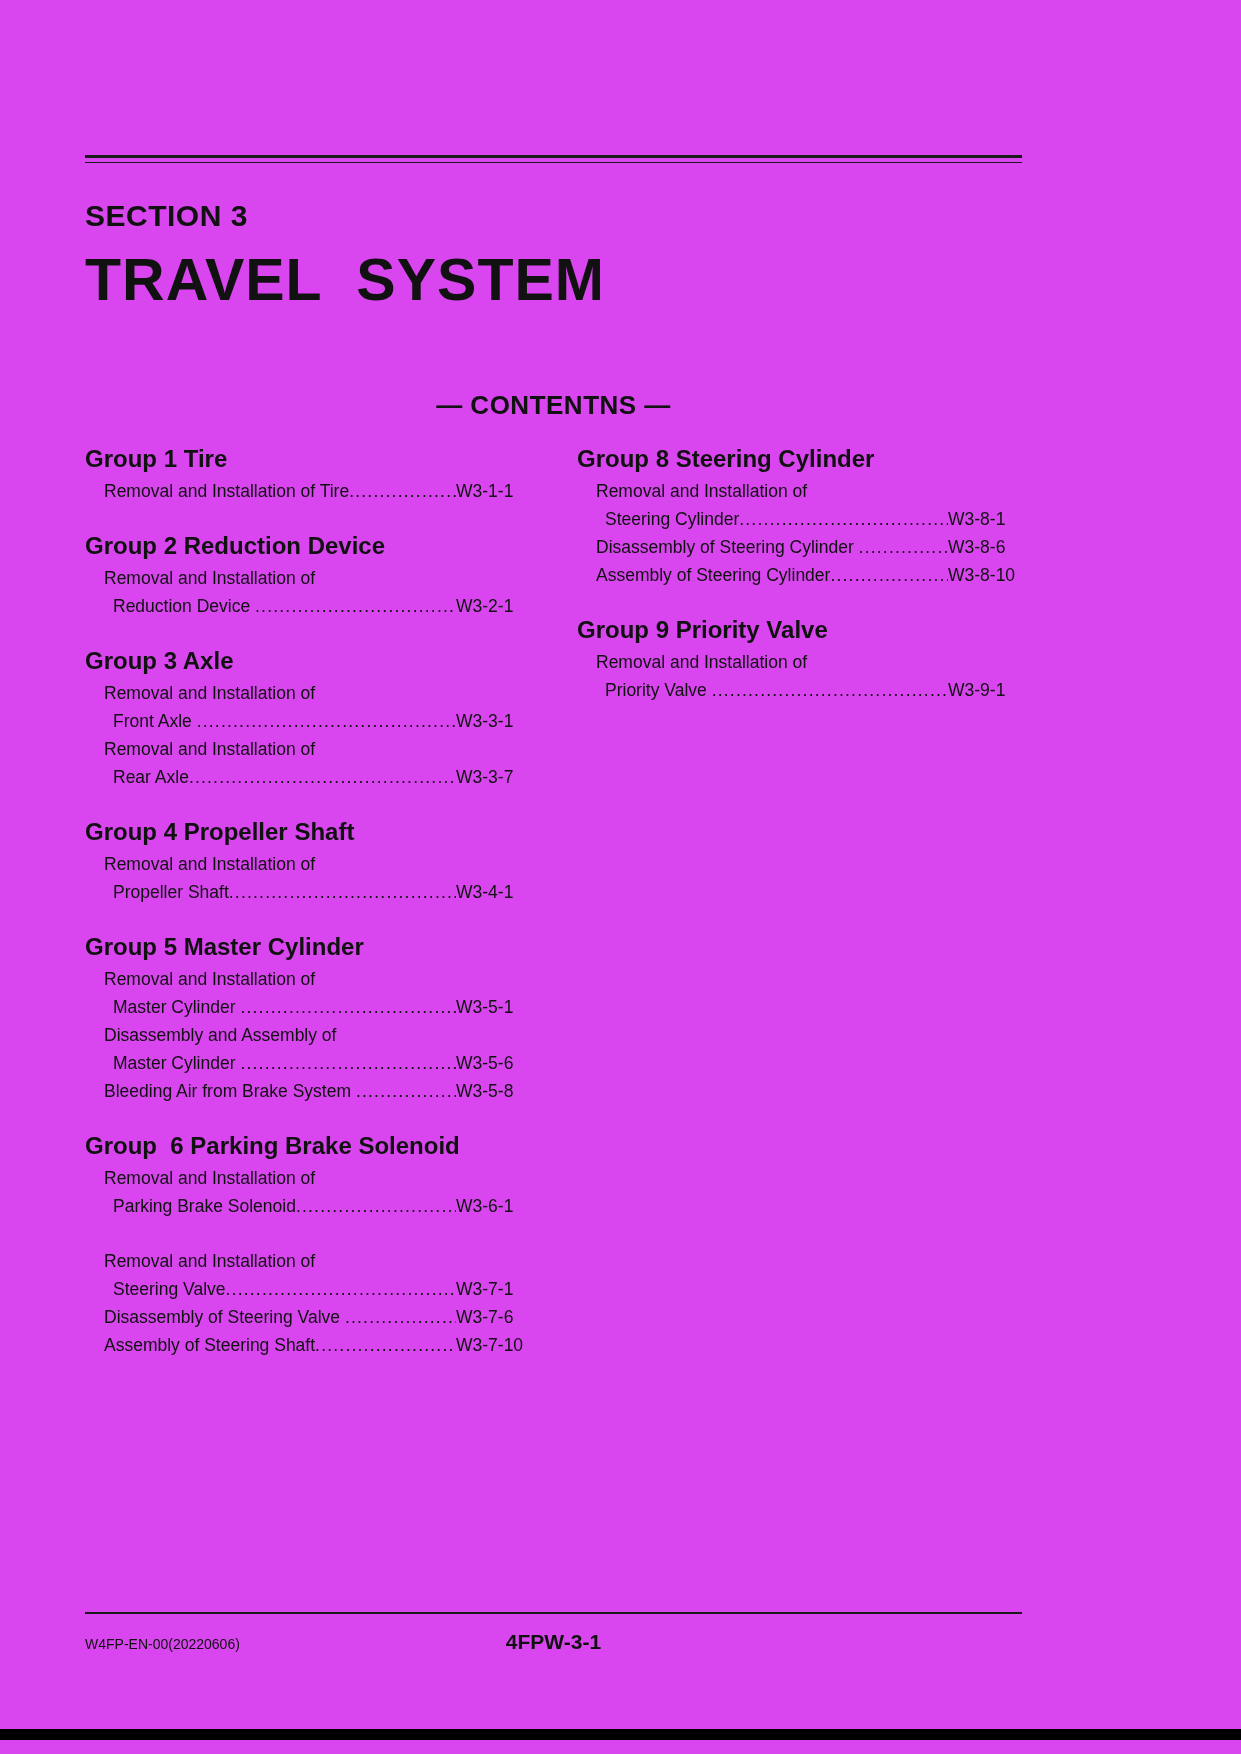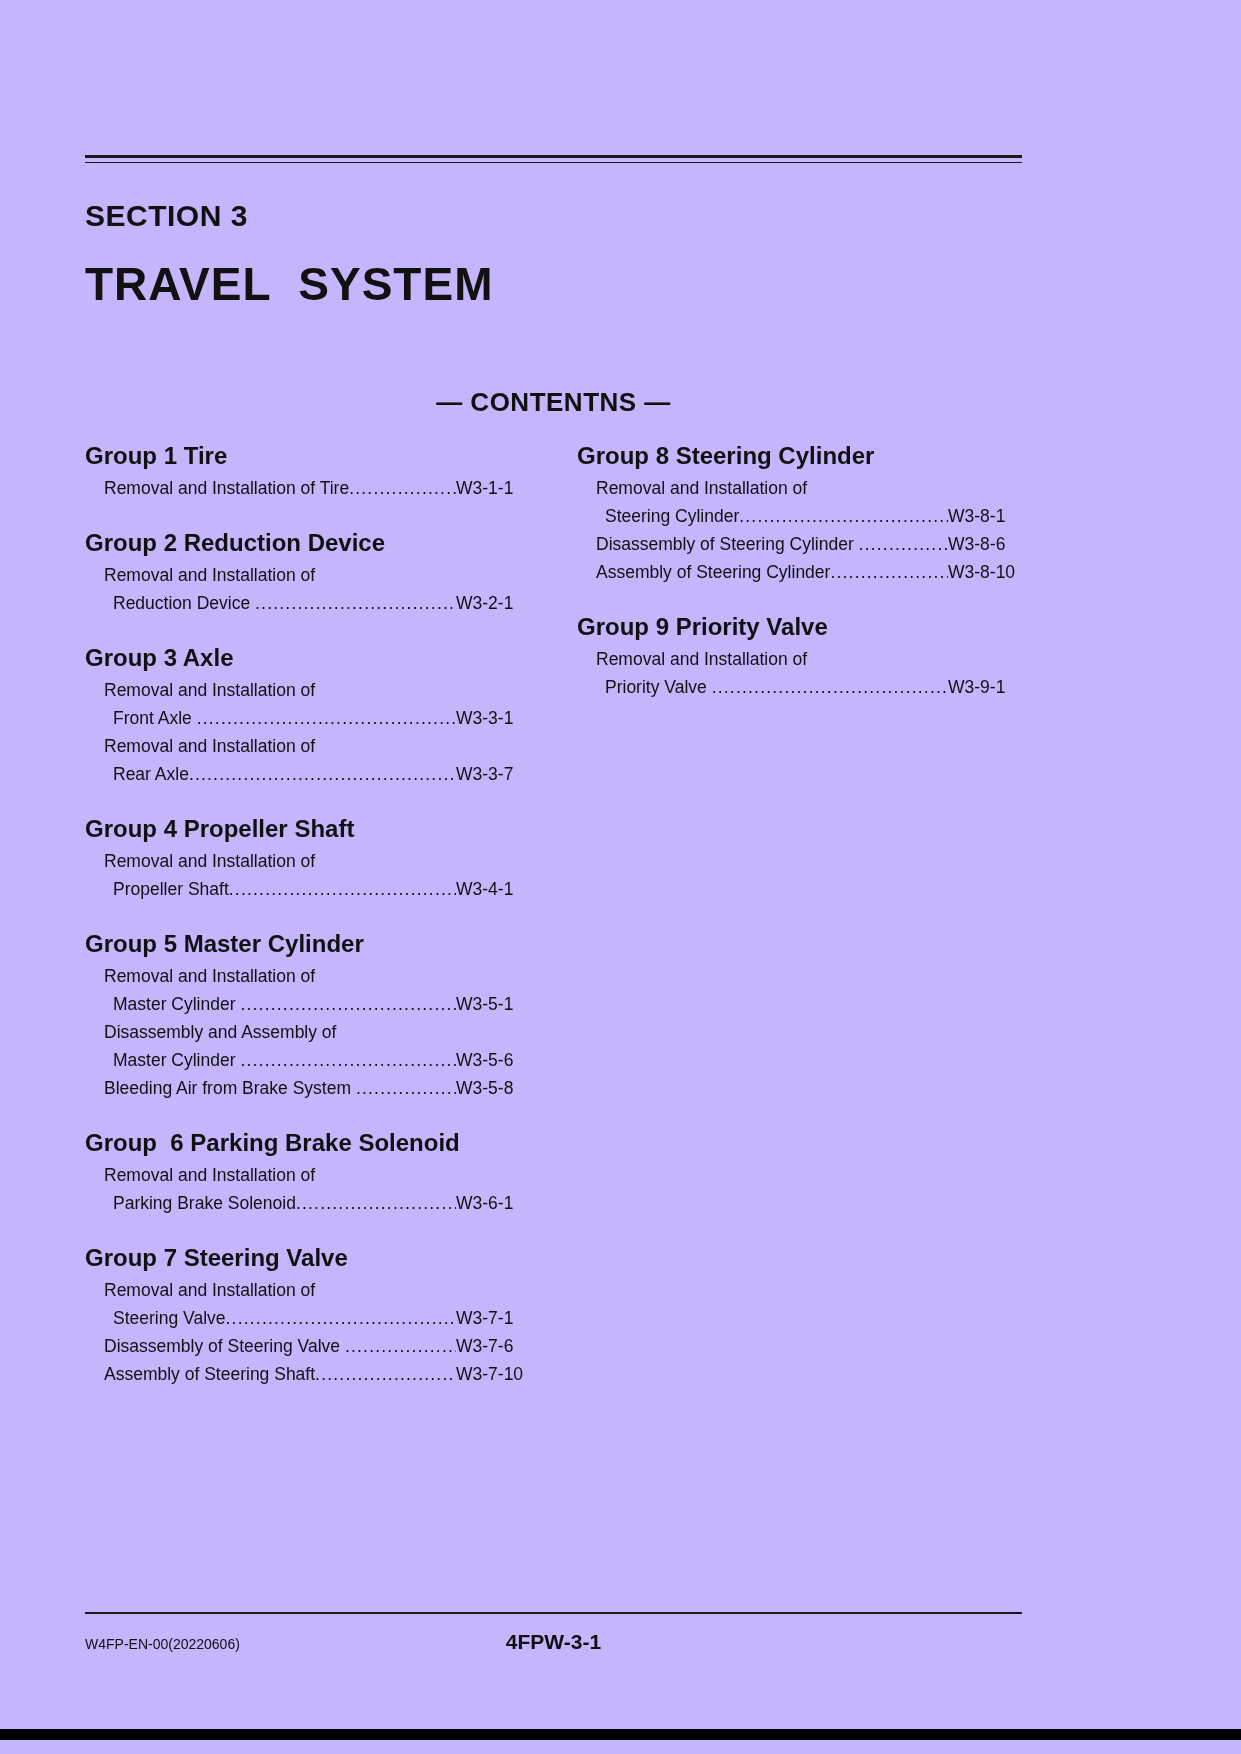--- a/index.html
+++ b/index.html
@@ -6,43 +6,43 @@
   html, body { background: #ffffff; }
   body {
     font-family: "Liberation Sans", sans-serif;
     color: #111111;
     -webkit-font-smoothing: antialiased;
   }
   .page {
     position: relative;
     width: 1241px;
     height: 1754px;
-    background: #c4b5fd;
+    background: #d946ef;
     overflow: hidden;
   }
   .content {
     margin-left: 85px;
     width: 937px;
   }
   .rule-top {
     margin-top: 155px;
     height: 8px;
     border-top: 3px solid #1a1a1a;
     border-bottom: 1px solid #1a1a1a;
   }
   .section-label {
     margin-top: 36px;
     font-size: 30px;
     font-weight: bold;
     letter-spacing: 0.5px;
     white-space: pre;
   }
   .section-title {
-    margin-top: 24px;
-    font-size: 46px;
+    margin-top: 13px;
+    font-size: 59px;
     font-weight: bold;
     letter-spacing: 1px;
     white-space: pre;
   }
   .contents-heading {
     margin-top: 76px;
     text-align: center;
     font-size: 26px;
     font-weight: bold;
     letter-spacing: 0.5px;
@@ -217,21 +217,20 @@
             <div class="row indent1">
               <span class="entry-text">Removal and Installation of</span>
             </div>
             <div class="row indent2">
               <span class="entry-text">Parking Brake Solenoid</span>
               <span class="dots"></span>
               <span class="page-ref">W3-6-1</span>
             </div>
           </div>
           <div class="group">
-            <div class="group-title">Group 7 Steering Valve</div>
             <div class="row indent1">
               <span class="entry-text">Removal and Installation of</span>
             </div>
             <div class="row indent2">
               <span class="entry-text">Steering Valve</span>
               <span class="dots"></span>
               <span class="page-ref">W3-7-1</span>
             </div>
             <div class="row indent1">
               <span class="entry-text">Disassembly of Steering Valve </span>

